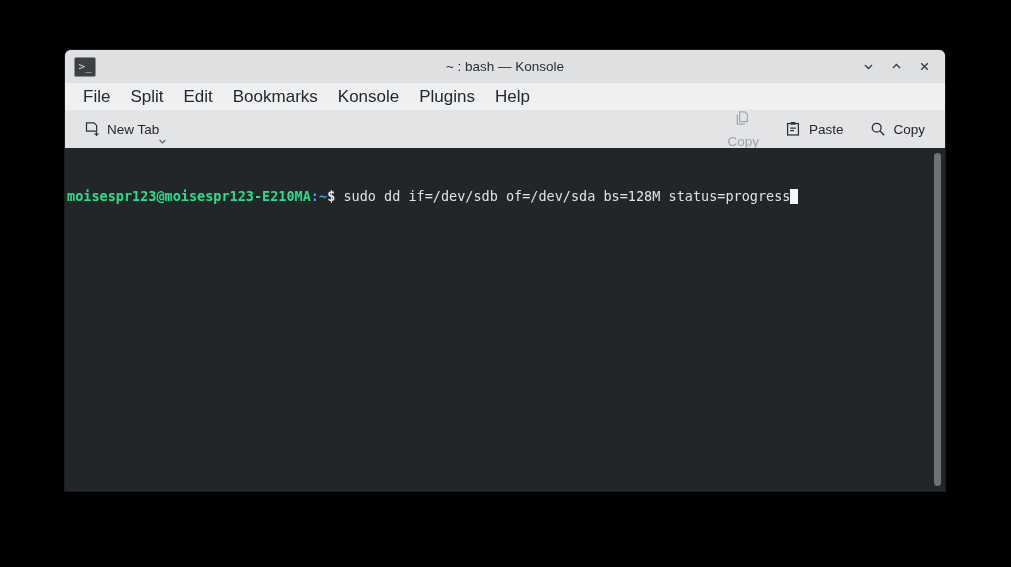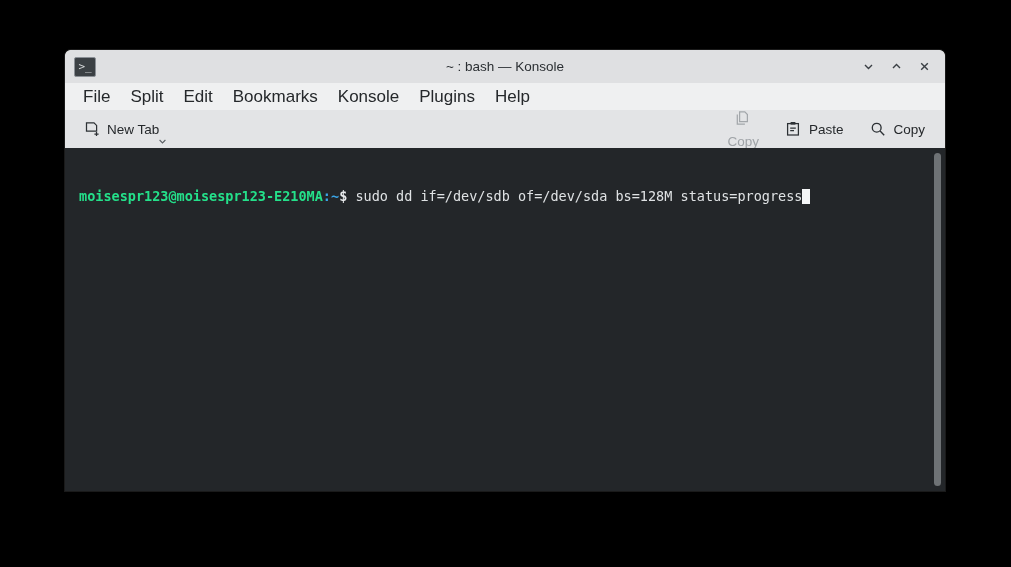--- a/index.html
+++ b/index.html
@@ -146,21 +146,21 @@
   
   .terminal-wrap {
     flex: 1 1 auto;
     position: relative;
     background: #232629;
     display: flex;
     overflow: hidden;
   }
   .terminal {
     flex: 1 1 auto;
-    padding: 6px 4px 4px 14px;
+    padding: 6px 4px 4px 2px;
     font-family: "DejaVu Sans Mono", monospace;
     font-size: 13.5px;
     line-height: 17px;
     color: #fcfcfc;
     white-space: pre;
     overflow: hidden;
   }
   .line { white-space: pre; }
   .seg-user { color: #24e08a; font-weight: bold; }
   .seg-colon { color: #3aa5e8; font-weight: bold; }

